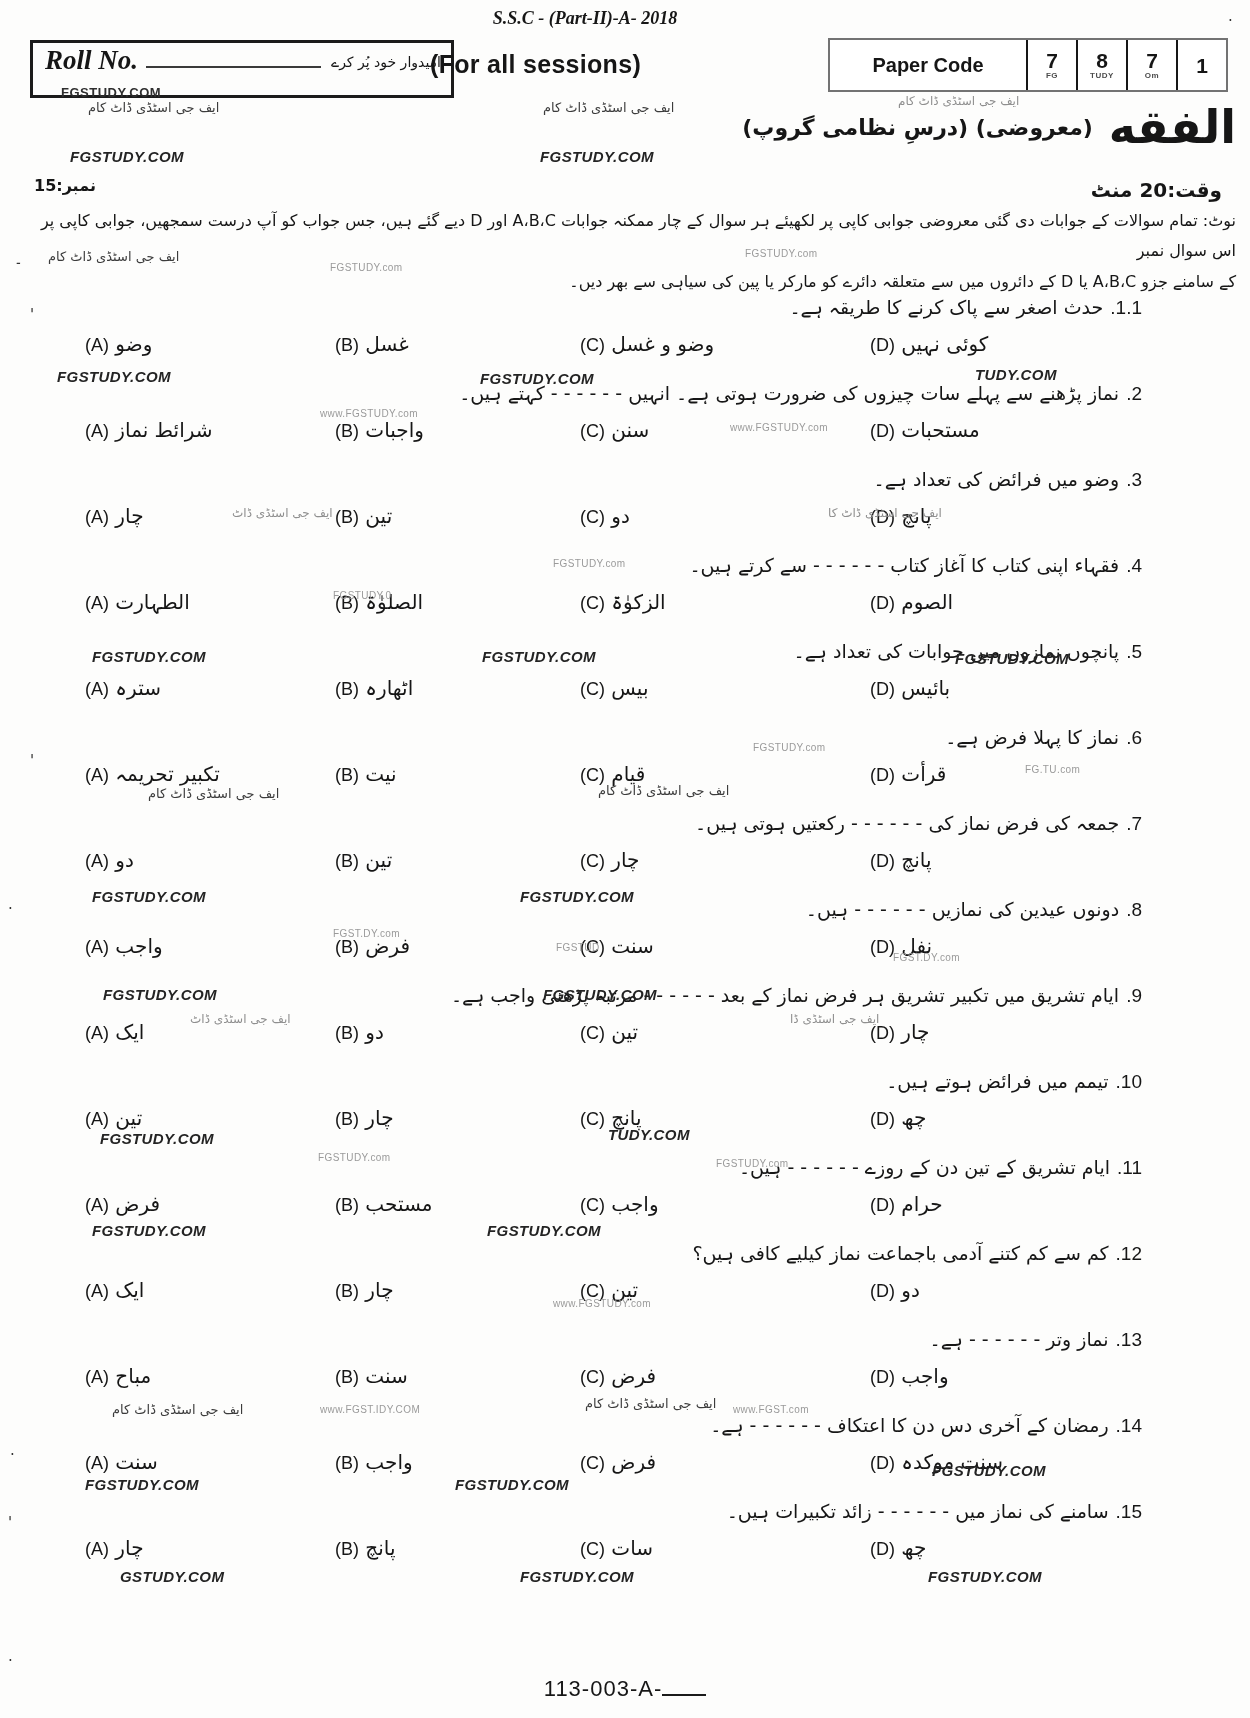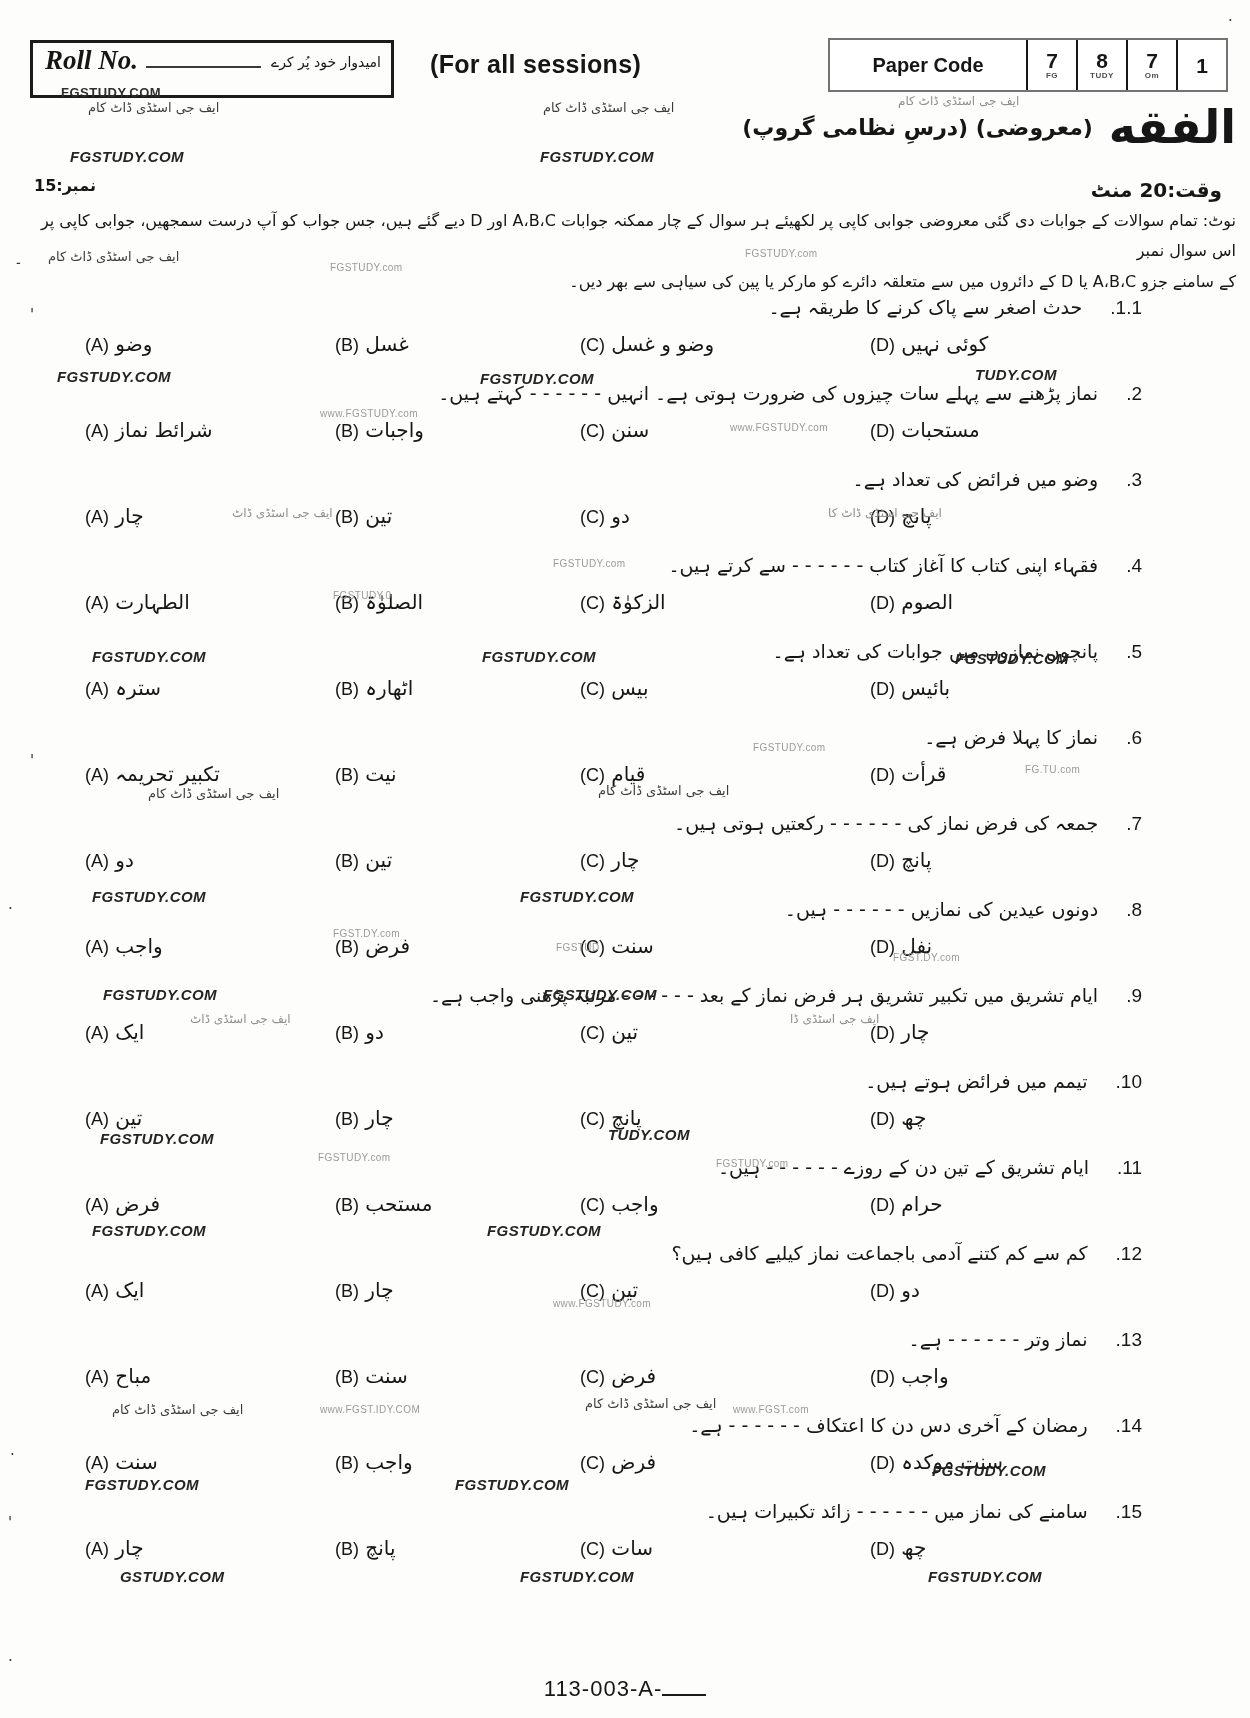--- a/index.html
+++ b/index.html
@@ -12,21 +12,21 @@
     color:#161616;
     font-family:"DejaVu Sans",sans-serif;
     overflow:hidden;
   }
   
   .exam-line{
     position:absolute;top:8px;left:0;width:1170px;text-align:center;
     font-family:"Liberation Serif",serif;font-style:italic;font-weight:bold;font-size:18px;
   }
   .roll-box{
-    position:absolute;left:30px;top:40px;width:364px;height:58px;
+    position:absolute;left:30px;top:40px;width:424px;height:58px;
     border:3px solid #1b1b1b;box-sizing:border-box;
     padding:4px 10px 8px 12px;
   }
   .roll-row{display:flex;align-items:flex-end;}
   .roll-label{font-family:"Liberation Serif",serif;font-style:italic;font-weight:bold;font-size:27px;line-height:1;}
   .roll-line{flex:1;border-bottom:2px solid #3a3a3a;margin:0 10px 6px 8px;height:18px;}
   .roll-urdu{direction:rtl;font-size:14px;padding-bottom:4px;white-space:nowrap;}
   .roll-wm{position:absolute;left:28px;bottom:-2px;font-family:"Liberation Sans",sans-serif;
     font-weight:bold;font-size:13px;letter-spacing:.5px;color:#2e2e2e;overflow:hidden;height:12px;}
   .sessions{
@@ -55,21 +55,21 @@
   .time-line{position:absolute;right:28px;top:178px;direction:rtl;font-weight:bold;font-size:20px;}
   .marks-line{position:absolute;left:34px;top:176px;direction:rtl;font-size:16px;font-weight:bold;}
   .note{
     position:absolute;right:14px;top:206px;width:1220px;direction:rtl;text-align:right;
     font-size:16px;line-height:1.9;
   }
   
   .questions{position:absolute;left:0;top:294px;width:1250px;}
   .question{margin:0 0 22px 0;}
   .stem{direction:rtl;text-align:right;padding-right:108px;font-size:19px;line-height:26px;white-space:nowrap;}
-  .qnum{font-family:"Liberation Sans",sans-serif;font-size:19px;margin-left:28px;}
+  .qnum{font-family:"Liberation Sans",sans-serif;font-size:19px;margin-left:7px;}
   .opts{
     direction:ltr;display:grid;grid-template-columns:250px 245px 290px 1fr;
     padding-left:85px;margin-top:10px;font-size:20px;line-height:26px;
   }
   .opt{direction:rtl;text-align:left;white-space:nowrap;}
   .opt .letter{font-family:"Liberation Sans",sans-serif;font-size:18px;}
   
   .footer-code{
     position:absolute;left:0;top:1676px;width:1250px;text-align:center;
     font-family:"Liberation Sans",sans-serif;font-size:22px;letter-spacing:1px;
@@ -82,20 +82,21 @@
   .wm-faint{font-family:"Liberation Sans",sans-serif;font-size:10px;color:#9a9a9a;letter-spacing:.4px;}
   .wm-urdu{direction:rtl;font-size:13px;color:#3c3c3c;}
   .wm-urdu-faint{direction:rtl;font-size:12px;color:#8f8f8f;}
   .artifact{position:absolute;font-size:15px;color:#333;}
 </style>
 </head>
 <body>
 
 <div class="page">
 
+  <div class="exam-line">S.S.C - (Part-II)-A- 2018</div>
 
   <div class="roll-box">
     <div class="roll-row">
       <span class="roll-label">Roll No.</span>
       <span class="roll-line"></span>
       <span class="roll-urdu">امیدوار خود پُر کرے</span>
     </div>
     <div class="roll-wm">FGSTUDY.COM</div>
   </div>
 

